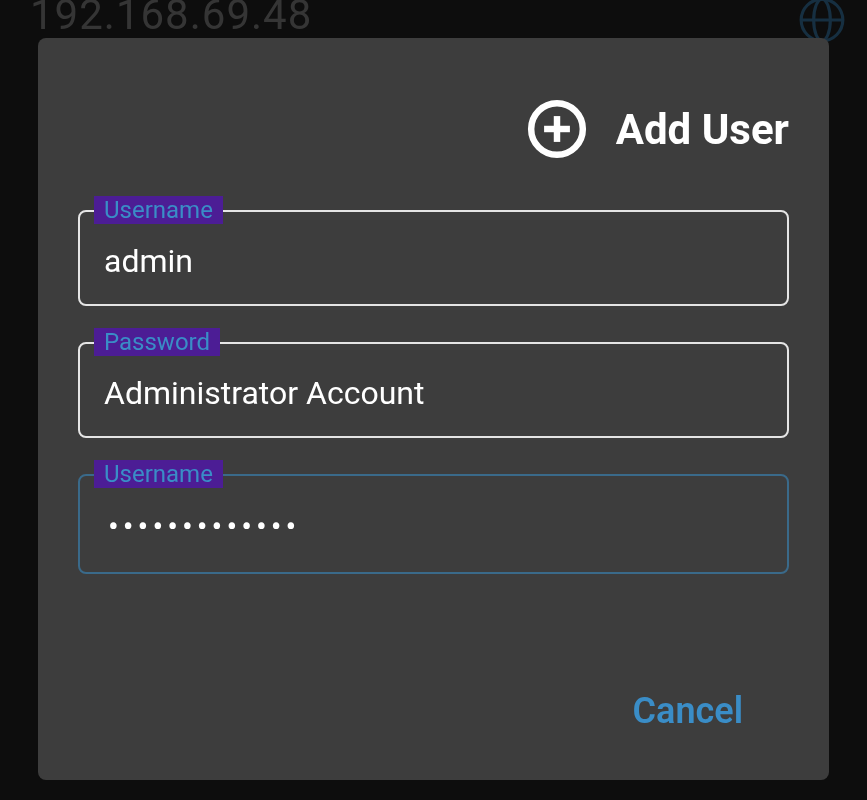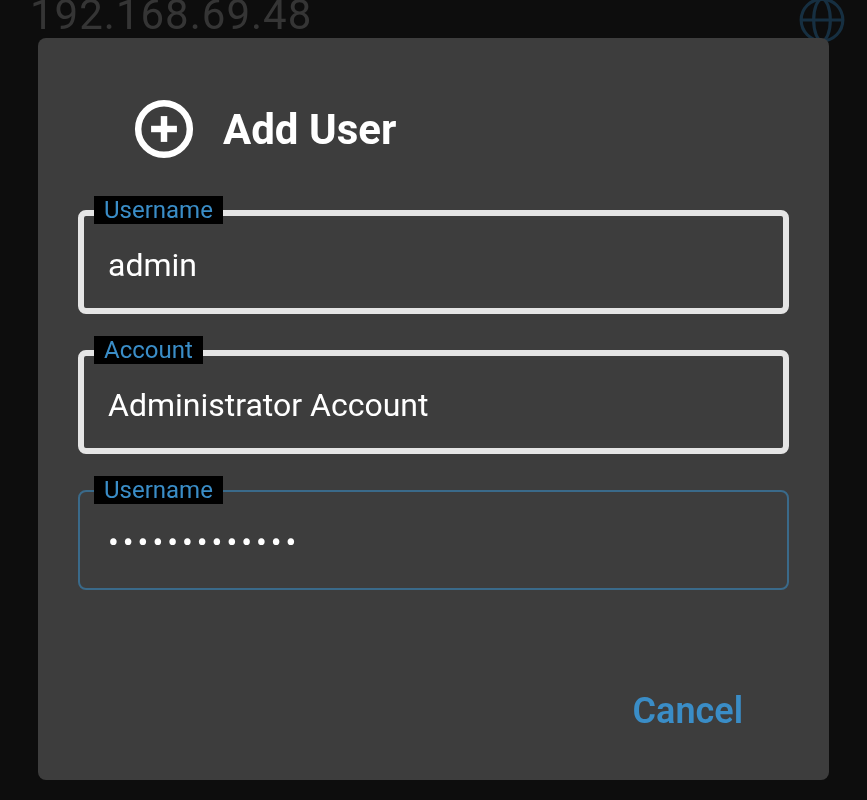--- a/index.html
+++ b/index.html
@@ -51,49 +51,50 @@
       padding: 60px 40px 40px 40px;
       display: flex;
       flex-direction: column;
     }
     .dialog-header {
       display: flex;
       align-items: center;
       gap: 28px;
       margin-bottom: 50px;
       padding-left: 55px;
+      justify-content: flex-end;
     }
     .plus-icon {
       width: 62px;
       height: 62px;
       flex-shrink: 0;
     }
     .dialog-title {
       color: #ffffff;
       font-size: 42px;
       font-weight: 700;
     }
     .field-group {
       position: relative;
       margin-bottom: 36px;
     }
     .field-label {
       position: absolute;
       top: -14px;
       left: 16px;
-      background: #000000;
+      background: #4c1d95;
       padding: 0 10px;
       color: #3a8dc7;
       font-size: 24px;
       font-weight: 400;
     }
     .field-input {
       width: 100%;
       background: transparent;
-      border: 6px solid #e5e5e5;
+      border: 2px solid #e5e5e5;
       border-radius: 8px;
       padding: 30px 24px 24px 24px;
       color: #ffffff;
       font-size: 32px;
       font-family: inherit;
       outline: none;
     }
     .field-input::placeholder {
       color: #888;
     }
@@ -155,21 +156,21 @@
     </span>
     <span class="dialog-title">Add User</span>
   </div>
 
   <div class="field-group">
     <span class="field-label">Username</span>
     <input type="text" class="field-input" value="admin" style="">
   </div>
 
   <div class="field-group">
-    <span class="field-label">Account</span>
+    <span class="field-label">Password</span>
     <input type="text" class="field-input" value="Administrator Account" style="">
   </div>
 
   <div class="field-group">
     <span class="field-label">Username</span>
     <div class="field-password">
       <span class="password-dots">•••••••••••••</span>
     </div>
   </div>
 

